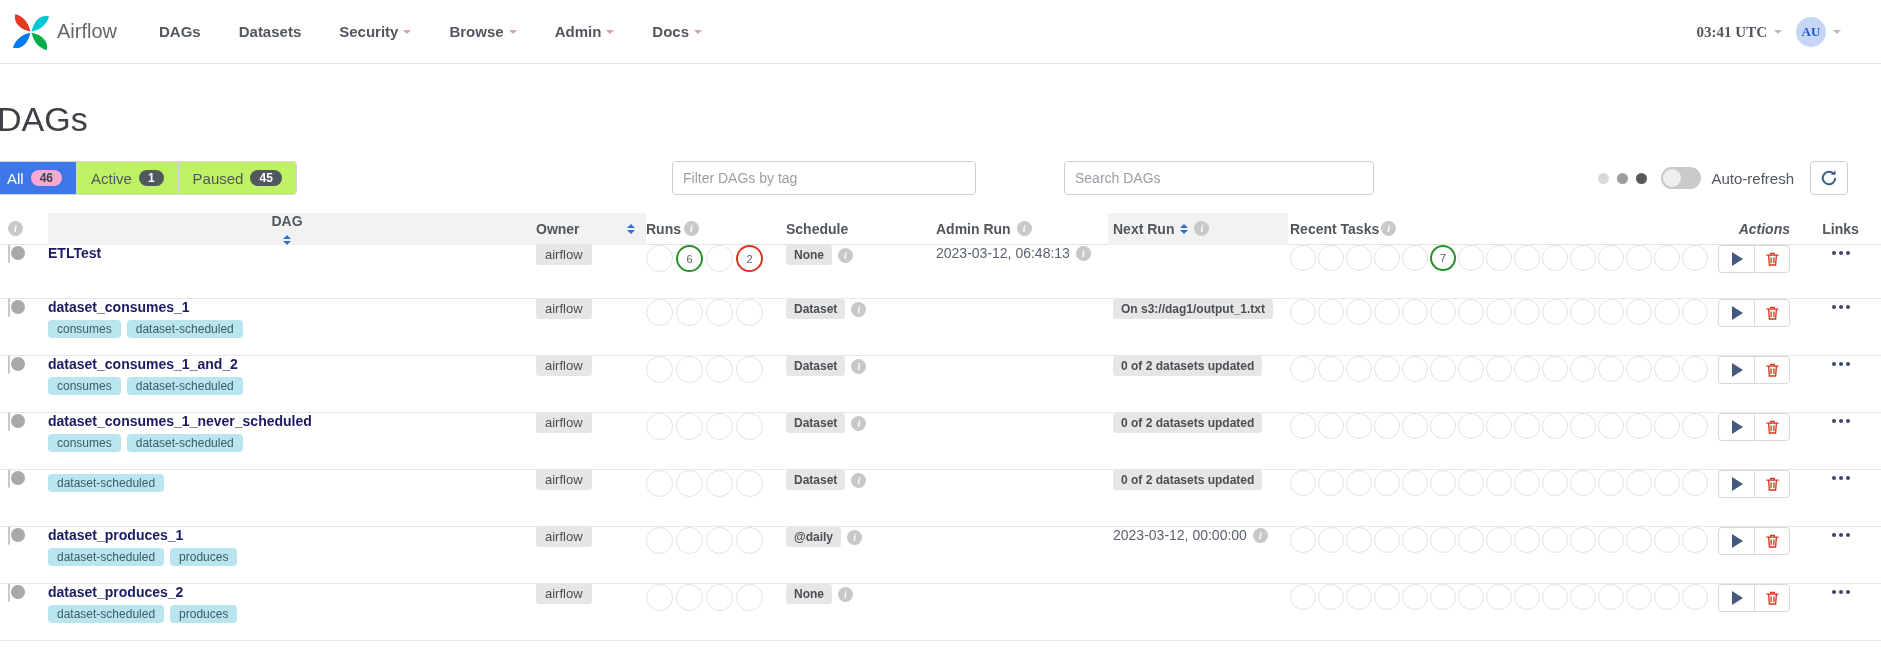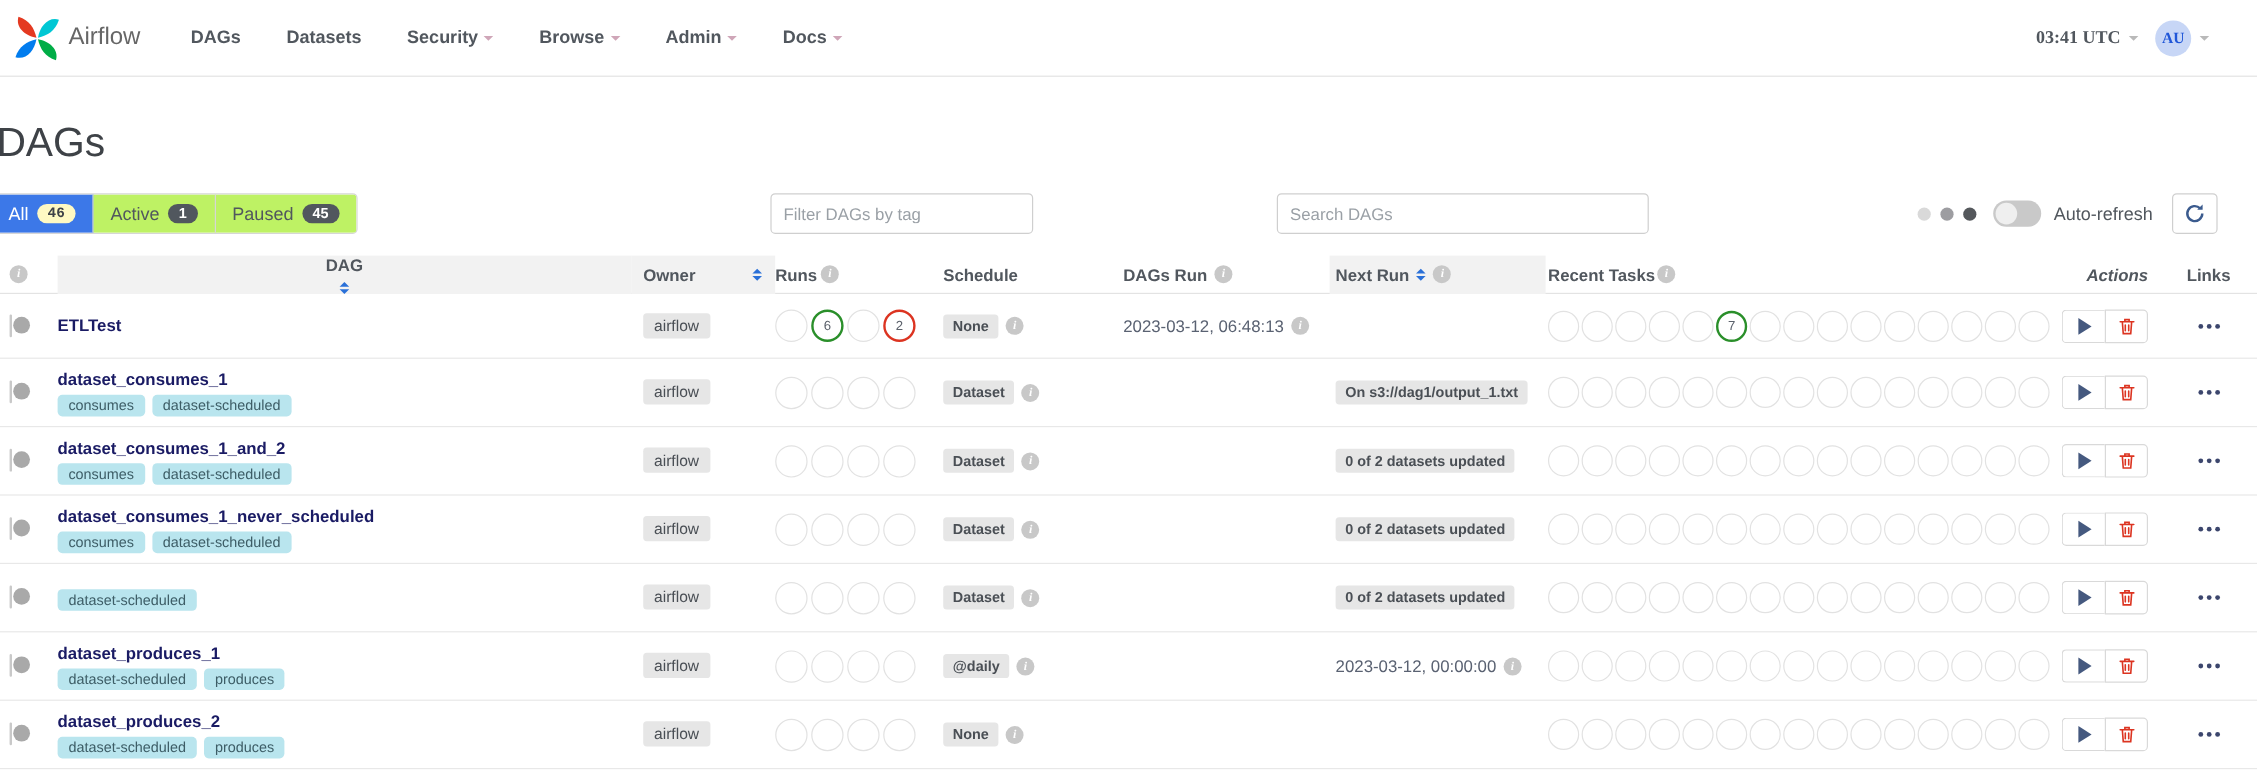--- a/index.html
+++ b/index.html
@@ -29,43 +29,43 @@
   
   .controls { position:relative; height:34px; margin-top:22px;padding-left:25px; }
   .tab-group { position:absolute; left:-8px; top:0; display:flex; border:1px solid #d6d6d6;
     border-radius:4px; overflow:hidden; height:34px; }
   .ftab { display:flex; align-items:center; gap:7px; padding:0 14px; font-size:15px;
     background:#bef264; color:#51575e; border-right:1px solid #d6d6d6; cursor:pointer; }
   .ftab:last-child { border-right:none; }
   .ftab.active { background:#3c78e8; color:#fff; }
   .count-badge { border-radius:10px; padding:1px 9px; font-size:12px; font-weight:700;
     background:#51575e; color:#fff; }
-  .ftab.active .count-badge { background:#fef9c3; color:#3e4247;font-family:Liberation Mono, monospace; }
+  .ftab.active .count-badge { background:#f9a8d4; color:#3e4247; }
   .txt-input { position:absolute; top:0; height:34px; border:1px solid #cfcfcf; border-radius:4px;
     font-size:14px; padding:0 10px; color:#444; font-family:"Liberation Sans",sans-serif; }
   .txt-input::placeholder { color:#9aa0a6; }
-  #tag-filter { left:642px; width:219px; }
+  #tag-filter { left:672px; width:304px; }
   #dag-search { left:1064px; width:310px; }
   .right-controls { position:absolute; right:33px; top:0; height:34px; display:flex; align-items:center; gap:8px; }
   .status-dot { width:11px; height:11px; border-radius:50%; display:inline-block; }
   .ar-toggle { width:40px; height:22px; border-radius:11px; background:#c9c9c9; position:relative;
     margin-left:6px; cursor:pointer; }
   .ar-toggle .knob { position:absolute; left:2px; top:2px; width:18px; height:18px; border-radius:50%;
     background:#efefef; }
   .ar-label { font-size:15px; color:#51575e; margin-left:2px; }
   .refresh-btn { width:38px; height:34px; border:1px solid #cfcfcf; border-radius:4px; background:#fff;
     display:flex; align-items:center; justify-content:center; cursor:pointer; margin-left:8px; }
 
   
   .dag-table { margin-top:18px; }
   .thead, .trow { display:flex; width:1881px; }
   .thead { height:32px; border-bottom:1px solid #e3e3e3; align-items:center; font-weight:700; font-size:14px; }
   .hcell { height:32px; display:flex; align-items:center; gap:6px; }
   .hcell.sortable { background:#f2f2f2; }
-  .trow { height:57px; border-bottom:1px solid #e8e8e8; align-items:center; }
+  .trow { height:57px; border-bottom:1px solid #e8e8e8; align-items:flex-start; }
   .trow.first { height:54px; }
   .trow.partial { border-bottom:none; }
 
   .c-toggle { width:48px; padding-left:8px; }
   .c-dag { width:478px; display:flex; flex-direction:column; justify-content:center; }
   .c-owner { width:120px; padding-left:10px;gap:47px; }
   .c-runs { width:136px; display:flex; gap:3px; }
   .c-schedule { width:148px; display:flex; align-items:center; gap:6px; padding-left:4px; }
   .c-lastrun { width:178px; display:flex; align-items:center; gap:6px; padding-left:6px; }
   .c-nextrun { width:180px; display:flex; align-items:center; gap:6px; padding-left:5px; }
@@ -217,21 +217,21 @@
         </span>
     </div>
     <div class="hcell c-runs">
       <span>Runs</span>
       <span class="info-icon">i</span>
     </div>
     <div class="hcell c-schedule">
       <span>Schedule</span>
     </div>
     <div class="hcell c-lastrun">
-      <span>DAGs Run</span>
+      <span>Admin Run</span>
       <span class="info-icon">i</span>
     </div>
     <div class="hcell c-nextrun sortable">
       <span>Next Run</span>
       <span class="sort-icon">
           <i class="up"></i>
           <i class="dn"></i>
         </span>
       <span class="info-icon">i</span>
     </div>

